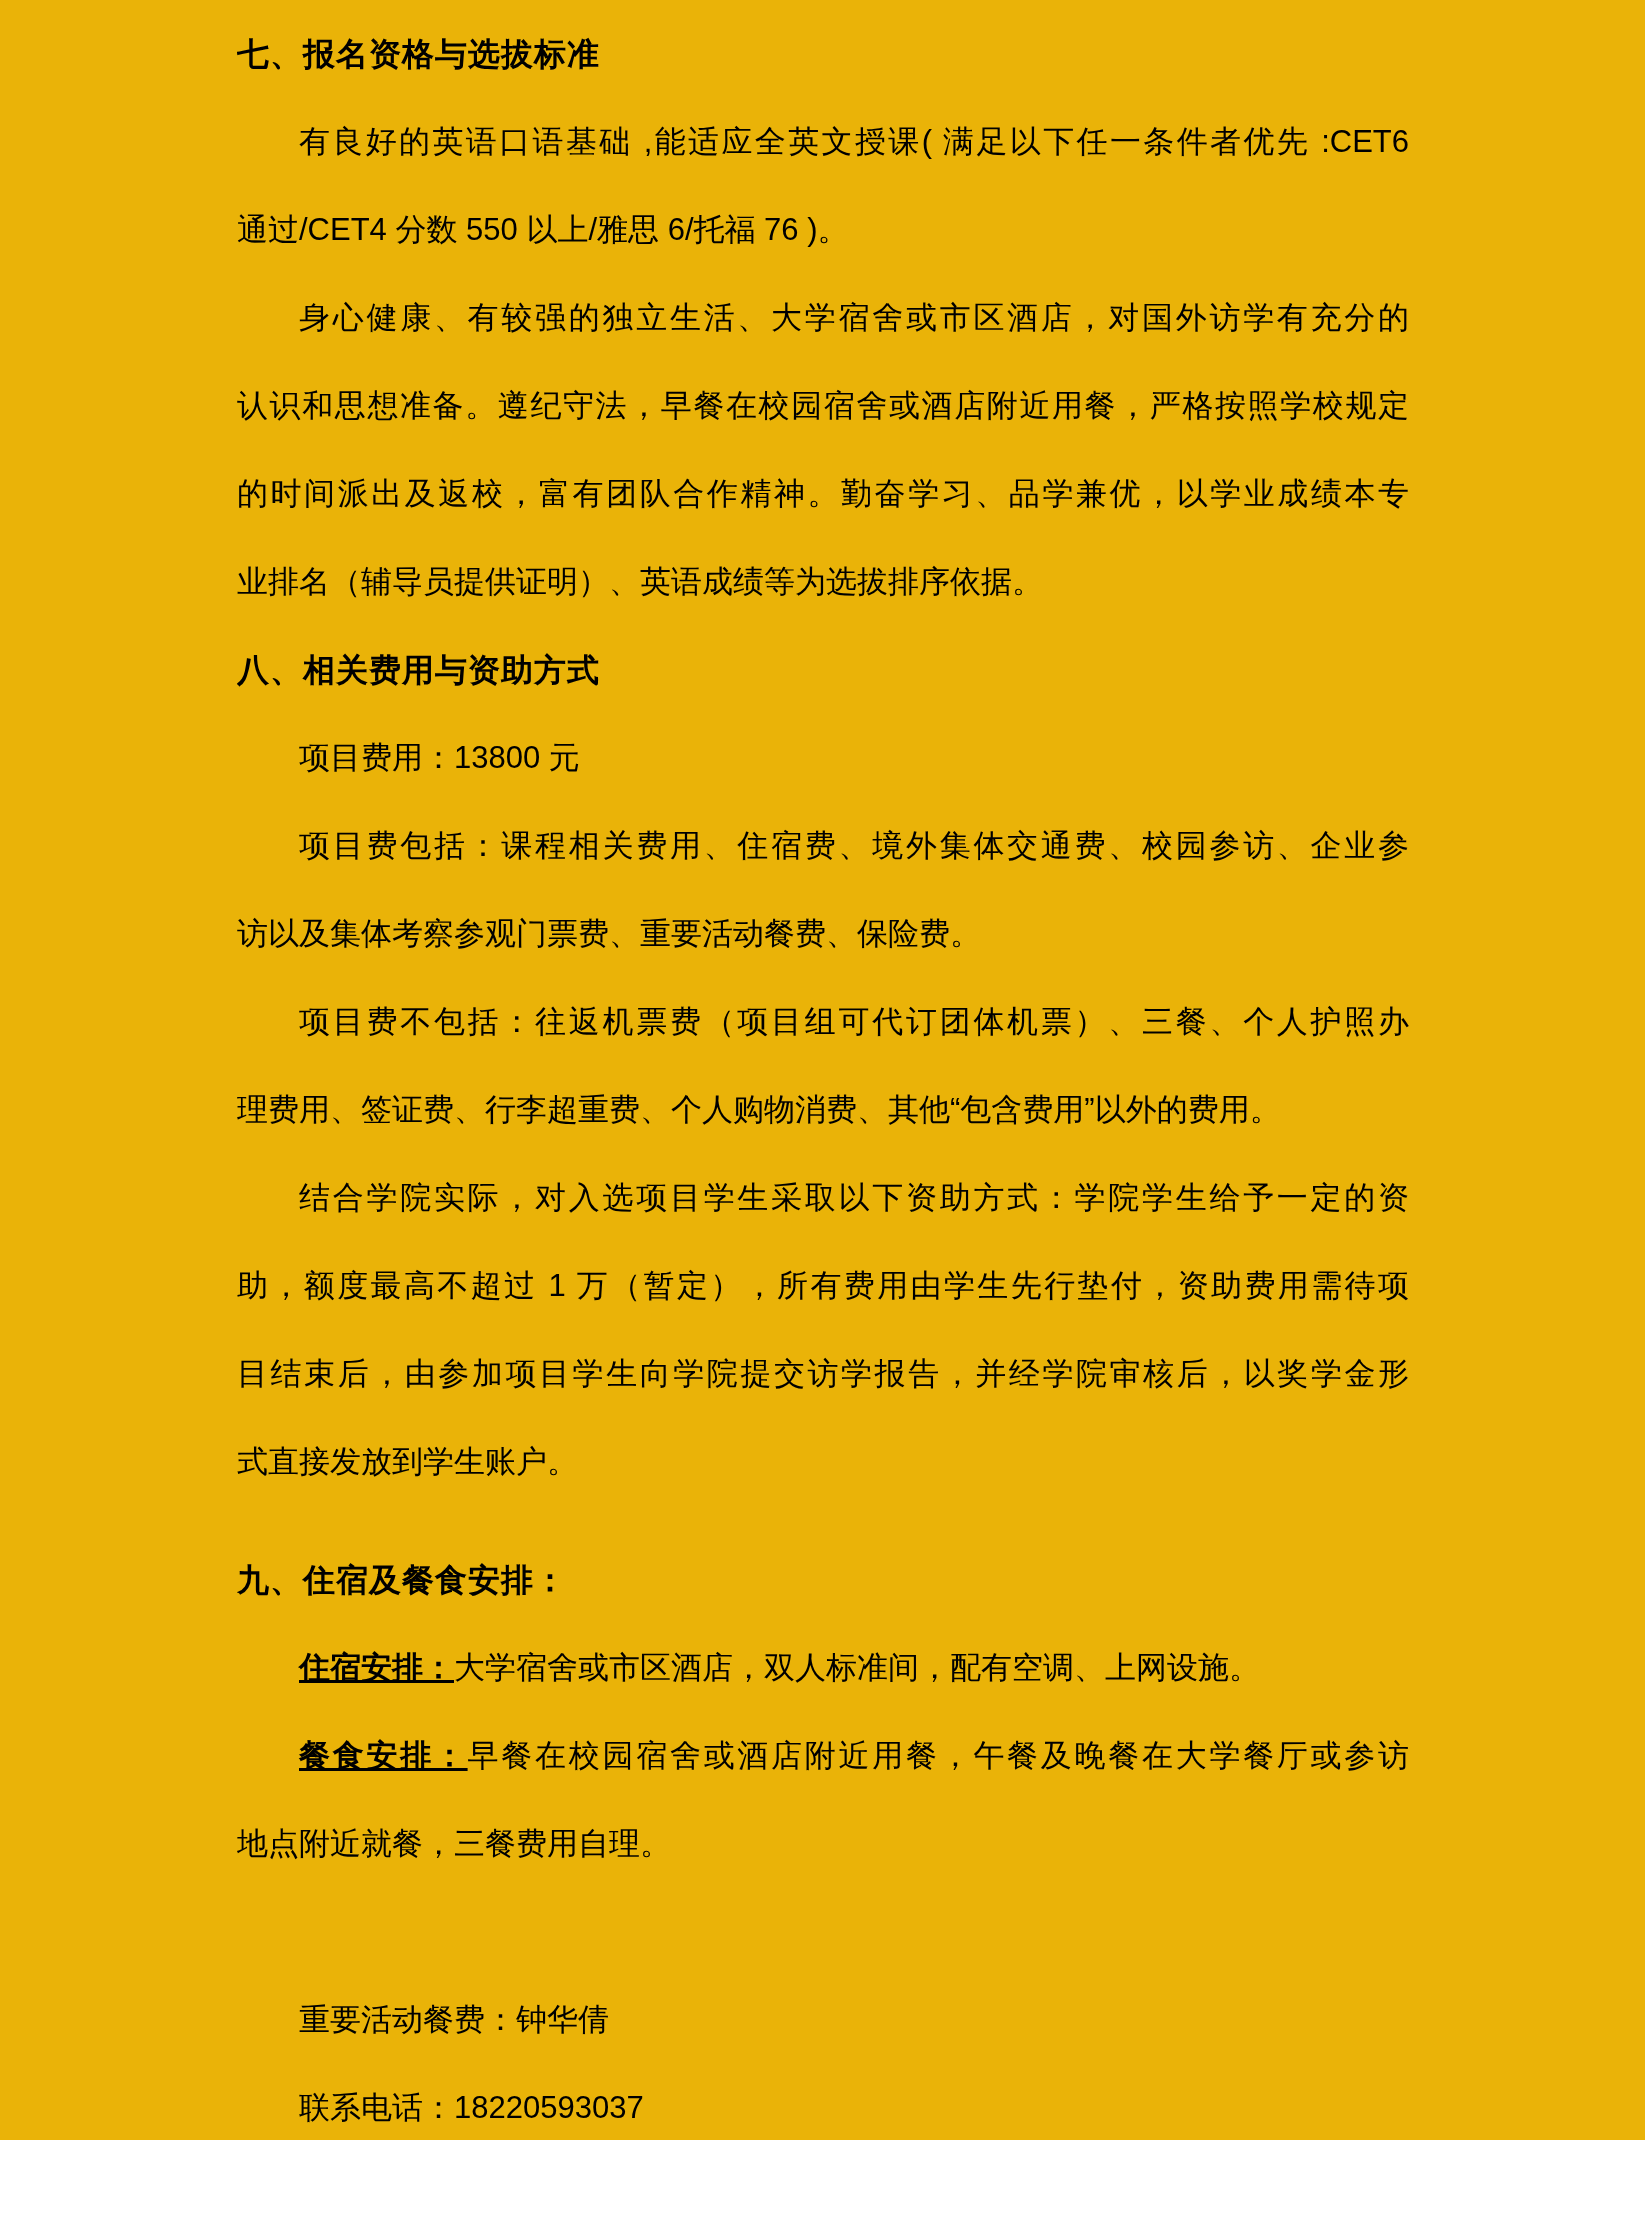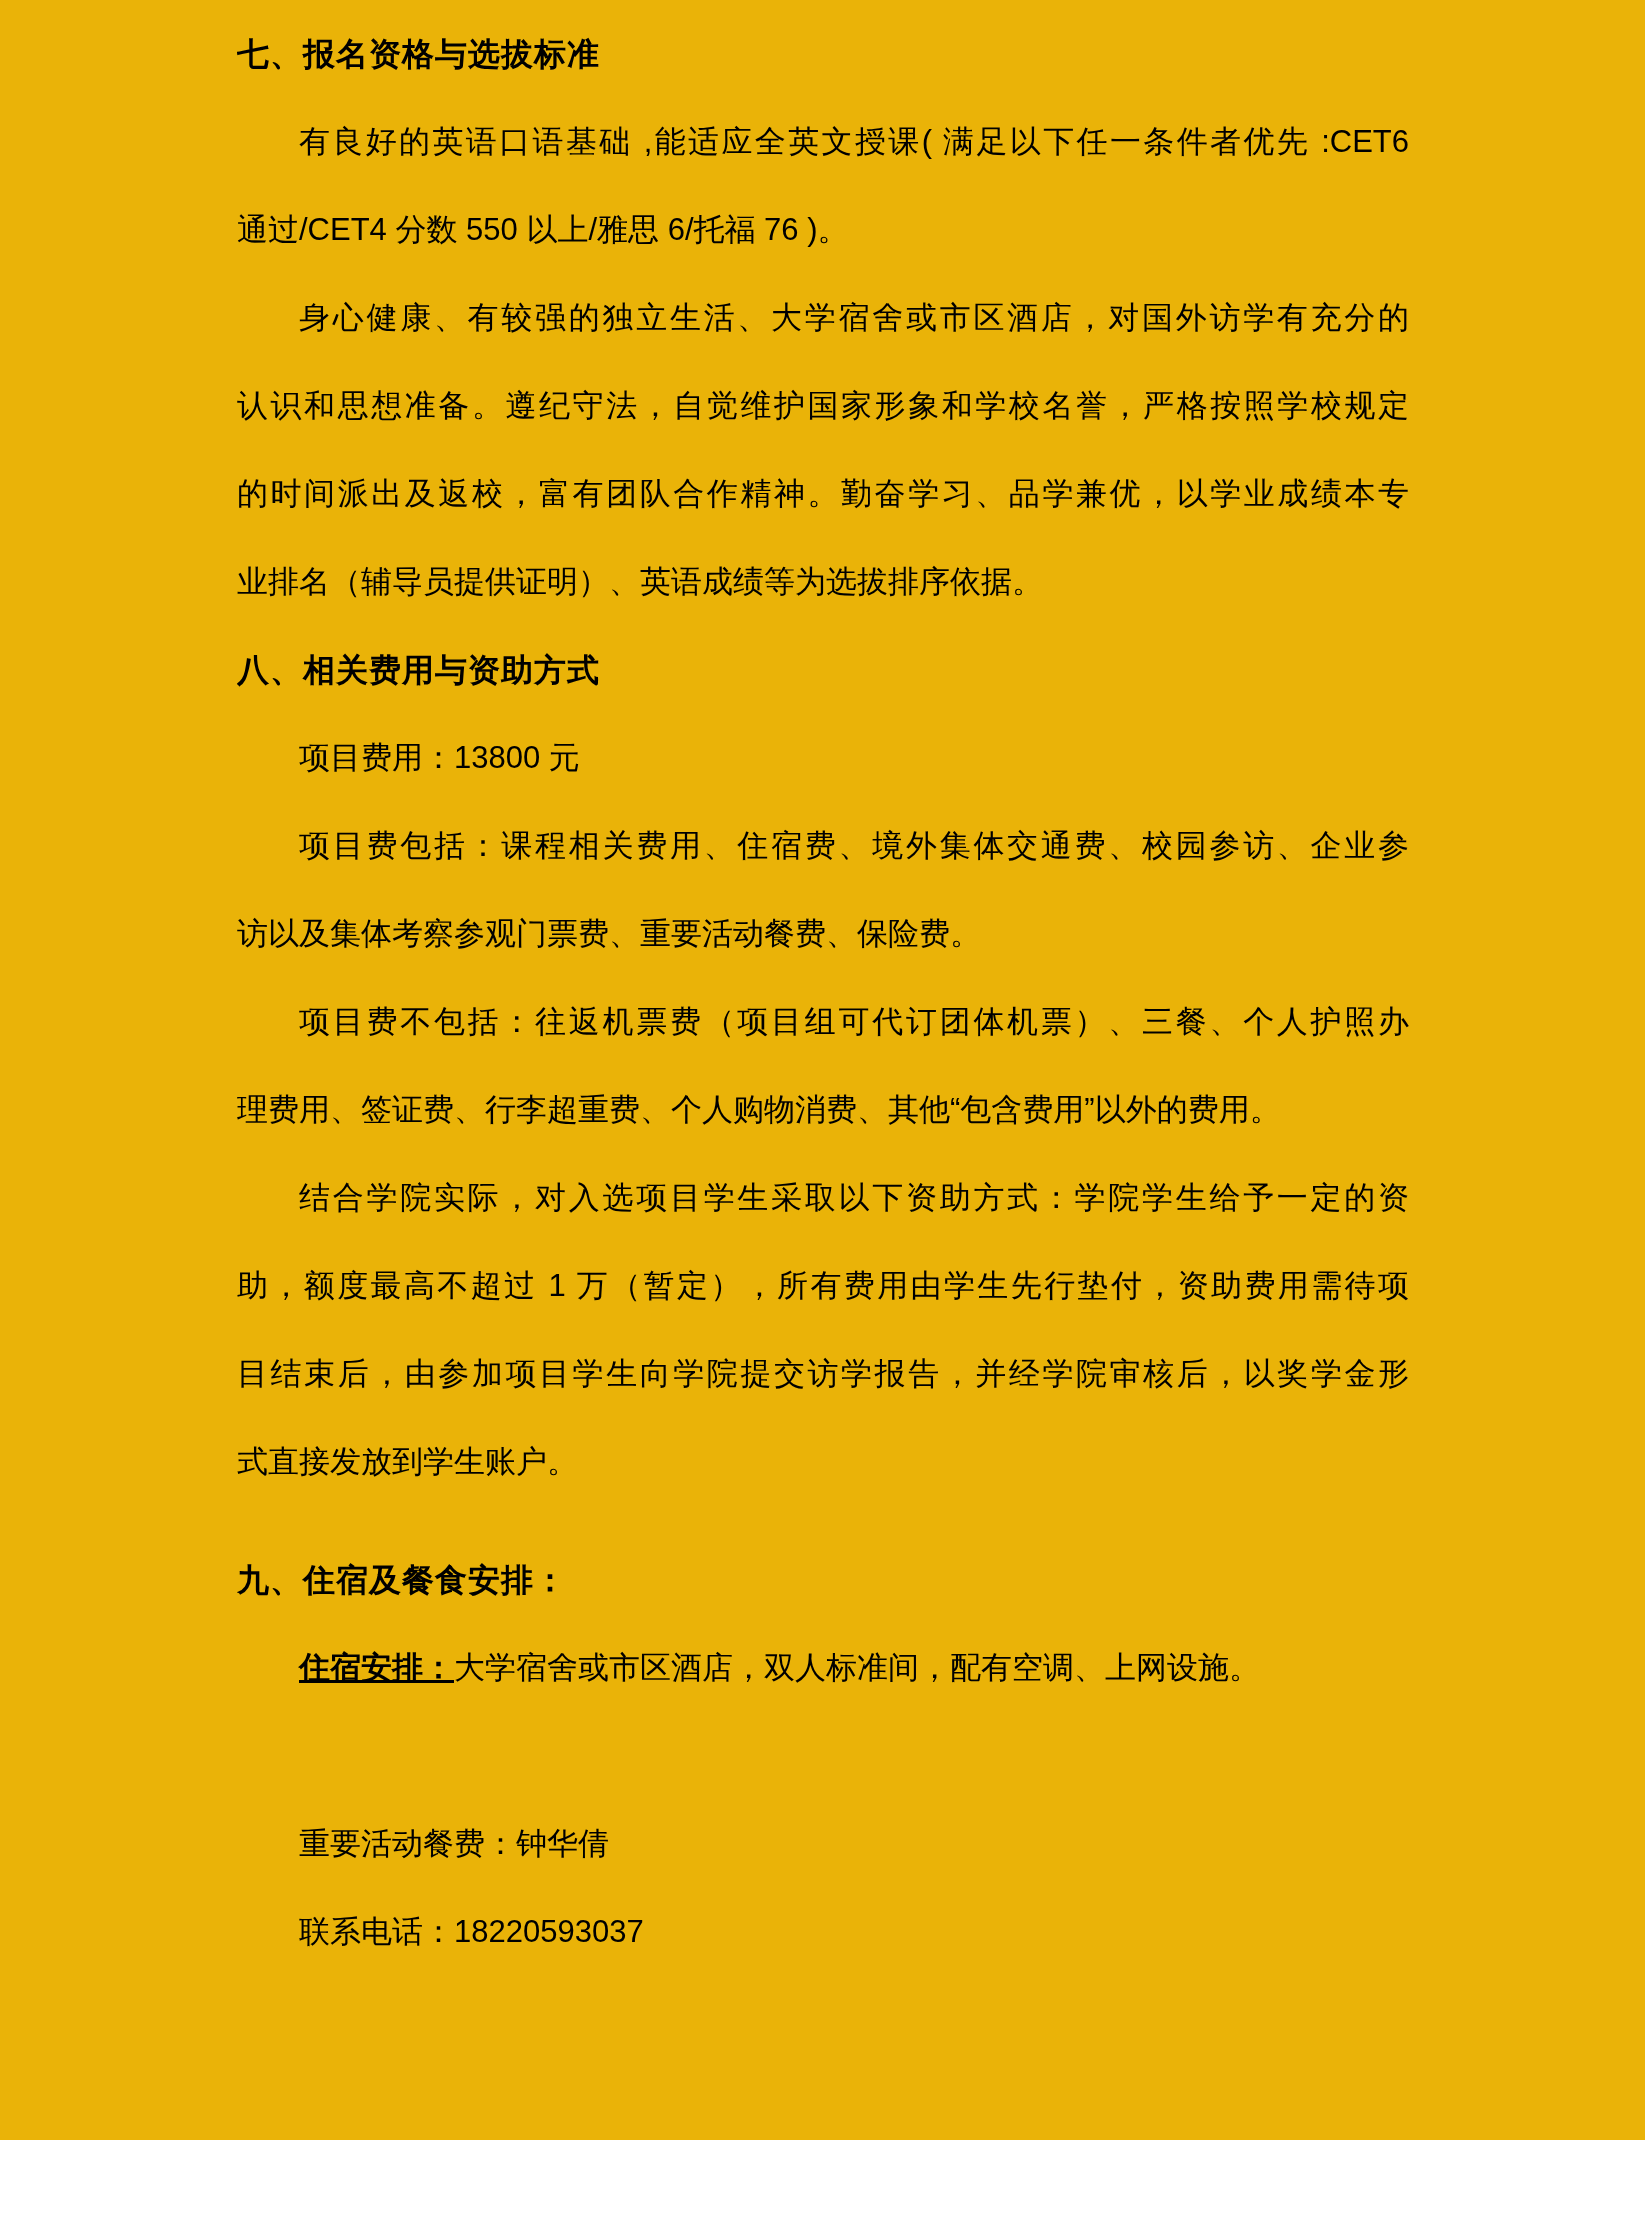--- a/index.html
+++ b/index.html
@@ -40,21 +40,21 @@
 
   <div class="line heading">七、报名资格与选拔标准</div>
 
   <div>
     <div class="line jl indent">有良好的英语口语基础 ,能适应全英文授课( 满足以下任一条件者优先 :CET6</div>
     <div class="line">通过/CET4 分数 550 以上/雅思 6/托福 76 )。</div>
   </div>
 
   <div>
     <div class="line jl indent">身心健康、有较强的独立生活、大学宿舍或市区酒店，对国外访学有充分的</div>
-    <div class="line jl">认识和思想准备。遵纪守法，自觉维护国家形象和学校名誉，严格按照学校规定</div>
+    <div class="line jl">认识和思想准备。遵纪守法，早餐在校园宿舍或酒店附近用餐，严格按照学校规定</div>
     <div class="line jl">的时间派出及返校，富有团队合作精神。勤奋学习、品学兼优，以学业成绩本专</div>
     <div class="line">业排名（辅导员提供证明）、英语成绩等为选拔排序依据。</div>
   </div>
 
   <div class="line heading">八、相关费用与资助方式</div>
 
   <div class="line indent">项目费用：13800 元</div>
 
   <div>
     <div class="line jl indent">项目费包括：课程相关费用、住宿费、境外集体交通费、校园参访、企业参</div>
@@ -72,20 +72,26 @@
     <div class="line jl">目结束后，由参加项目学生向学院提交访学报告，并经学院审核后，以奖学金形</div>
     <div class="line">式直接发放到学生账户。</div>
   </div>
 
   <div class="line heading sp-before">九、住宿及餐食安排：</div>
 
   <div class="line indent">
     <span class="b">住宿安排：</span><span>大学宿舍或市区酒店，双人标准间，配有空调、上网设施。</span>
   </div>
 
+  <div>
+    <div class="line jl indent">
+      <span class="b">餐食安排：</span><span>早餐在校园宿舍或酒店附近用餐，午餐及晚餐在大学餐厅或参访</span>
+    </div>
+    <div class="line">地点附近就餐，三餐费用自理。</div>
+  </div>
 
 
   <div class="gap"></div>
 
   <div class="line indent">重要活动餐费：钟华倩</div>
 
   <div class="line indent">联系电话：18220593037</div>
 
 </div>
 

